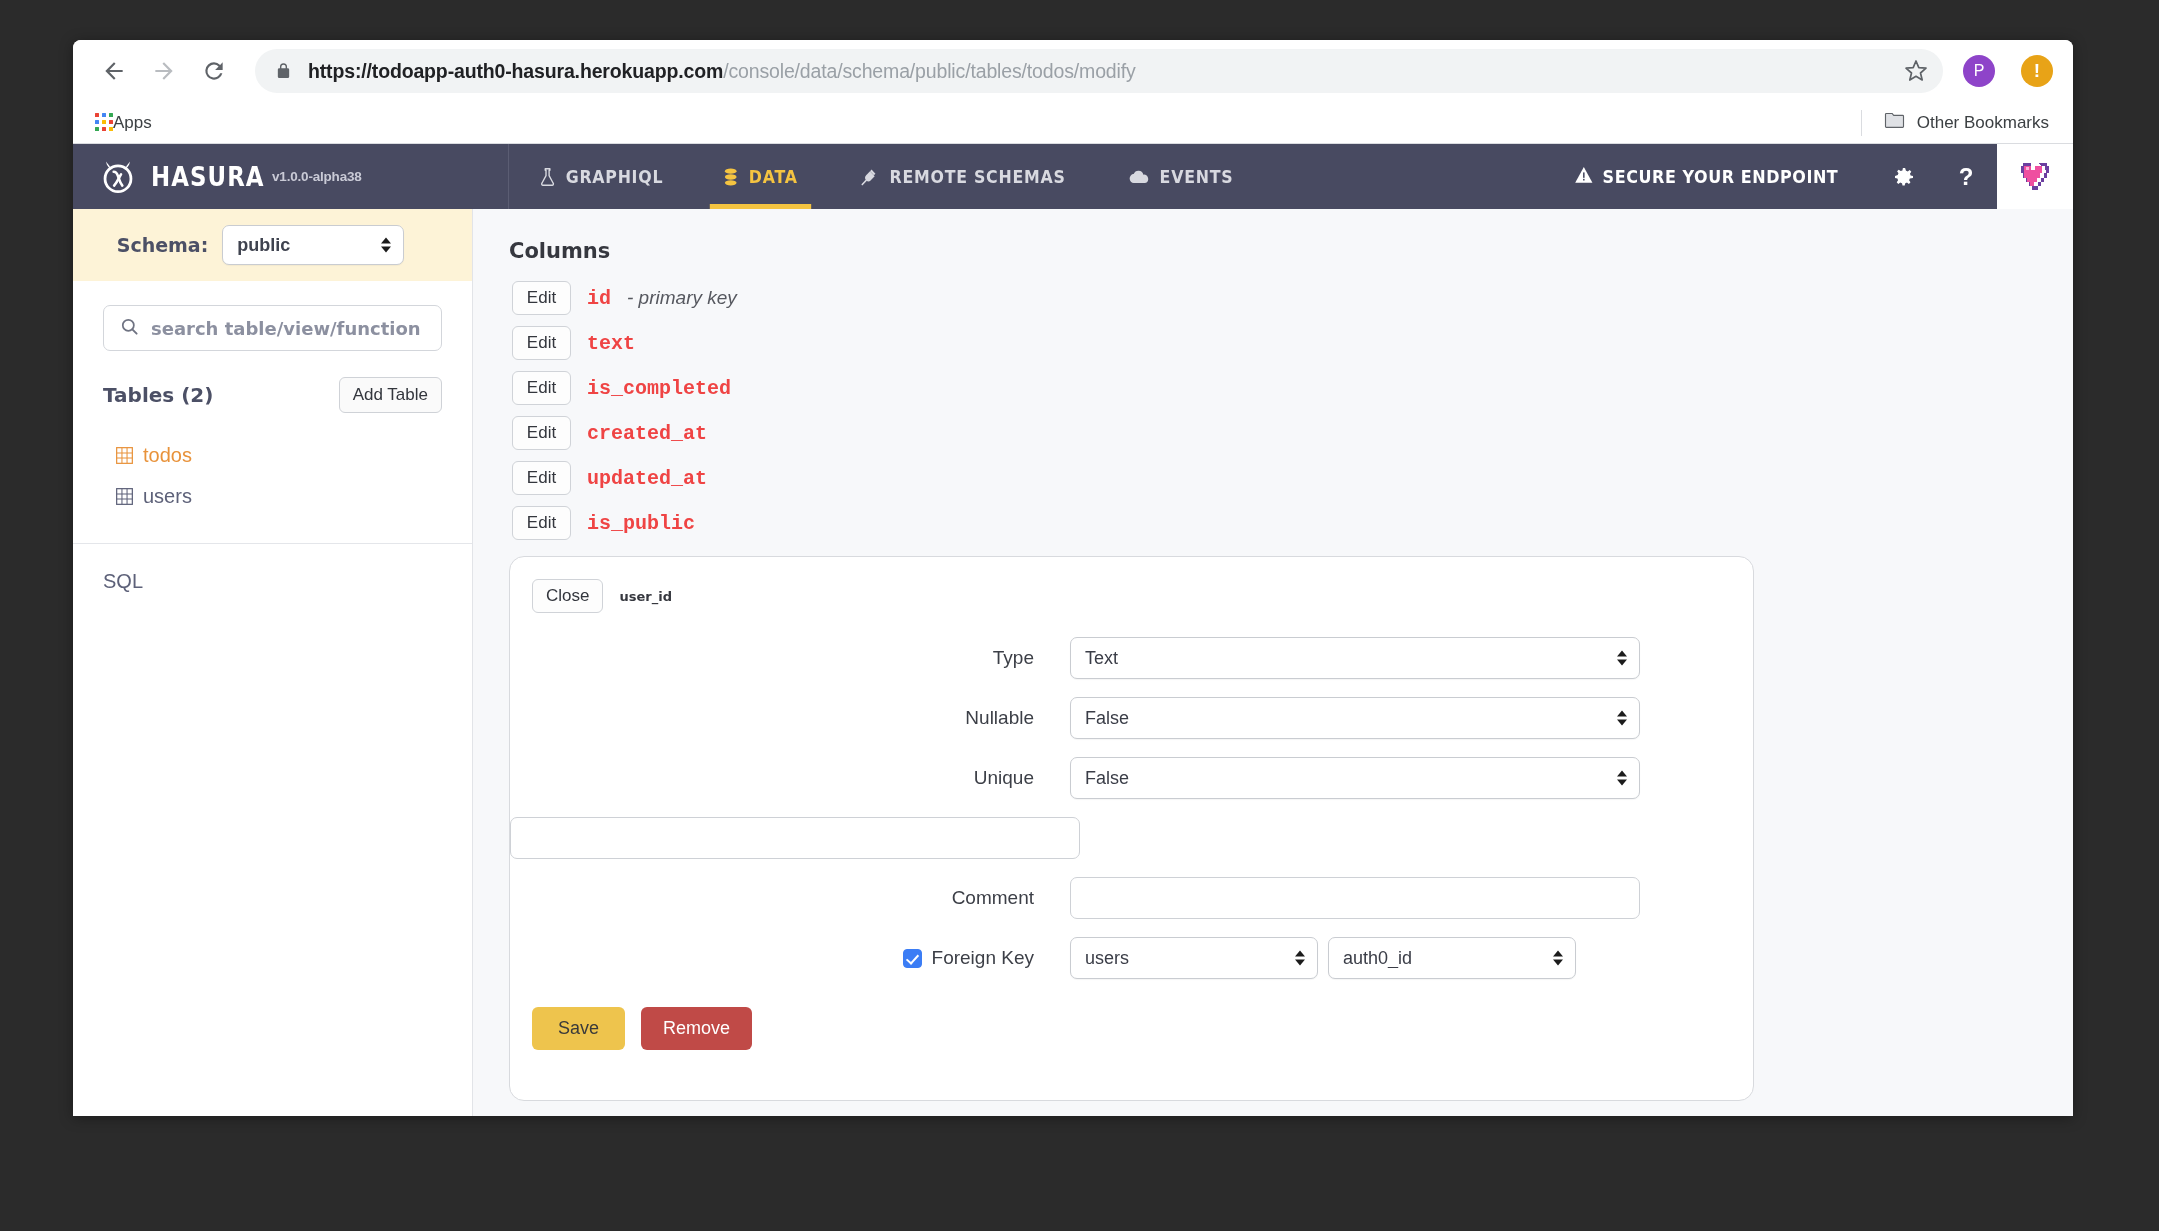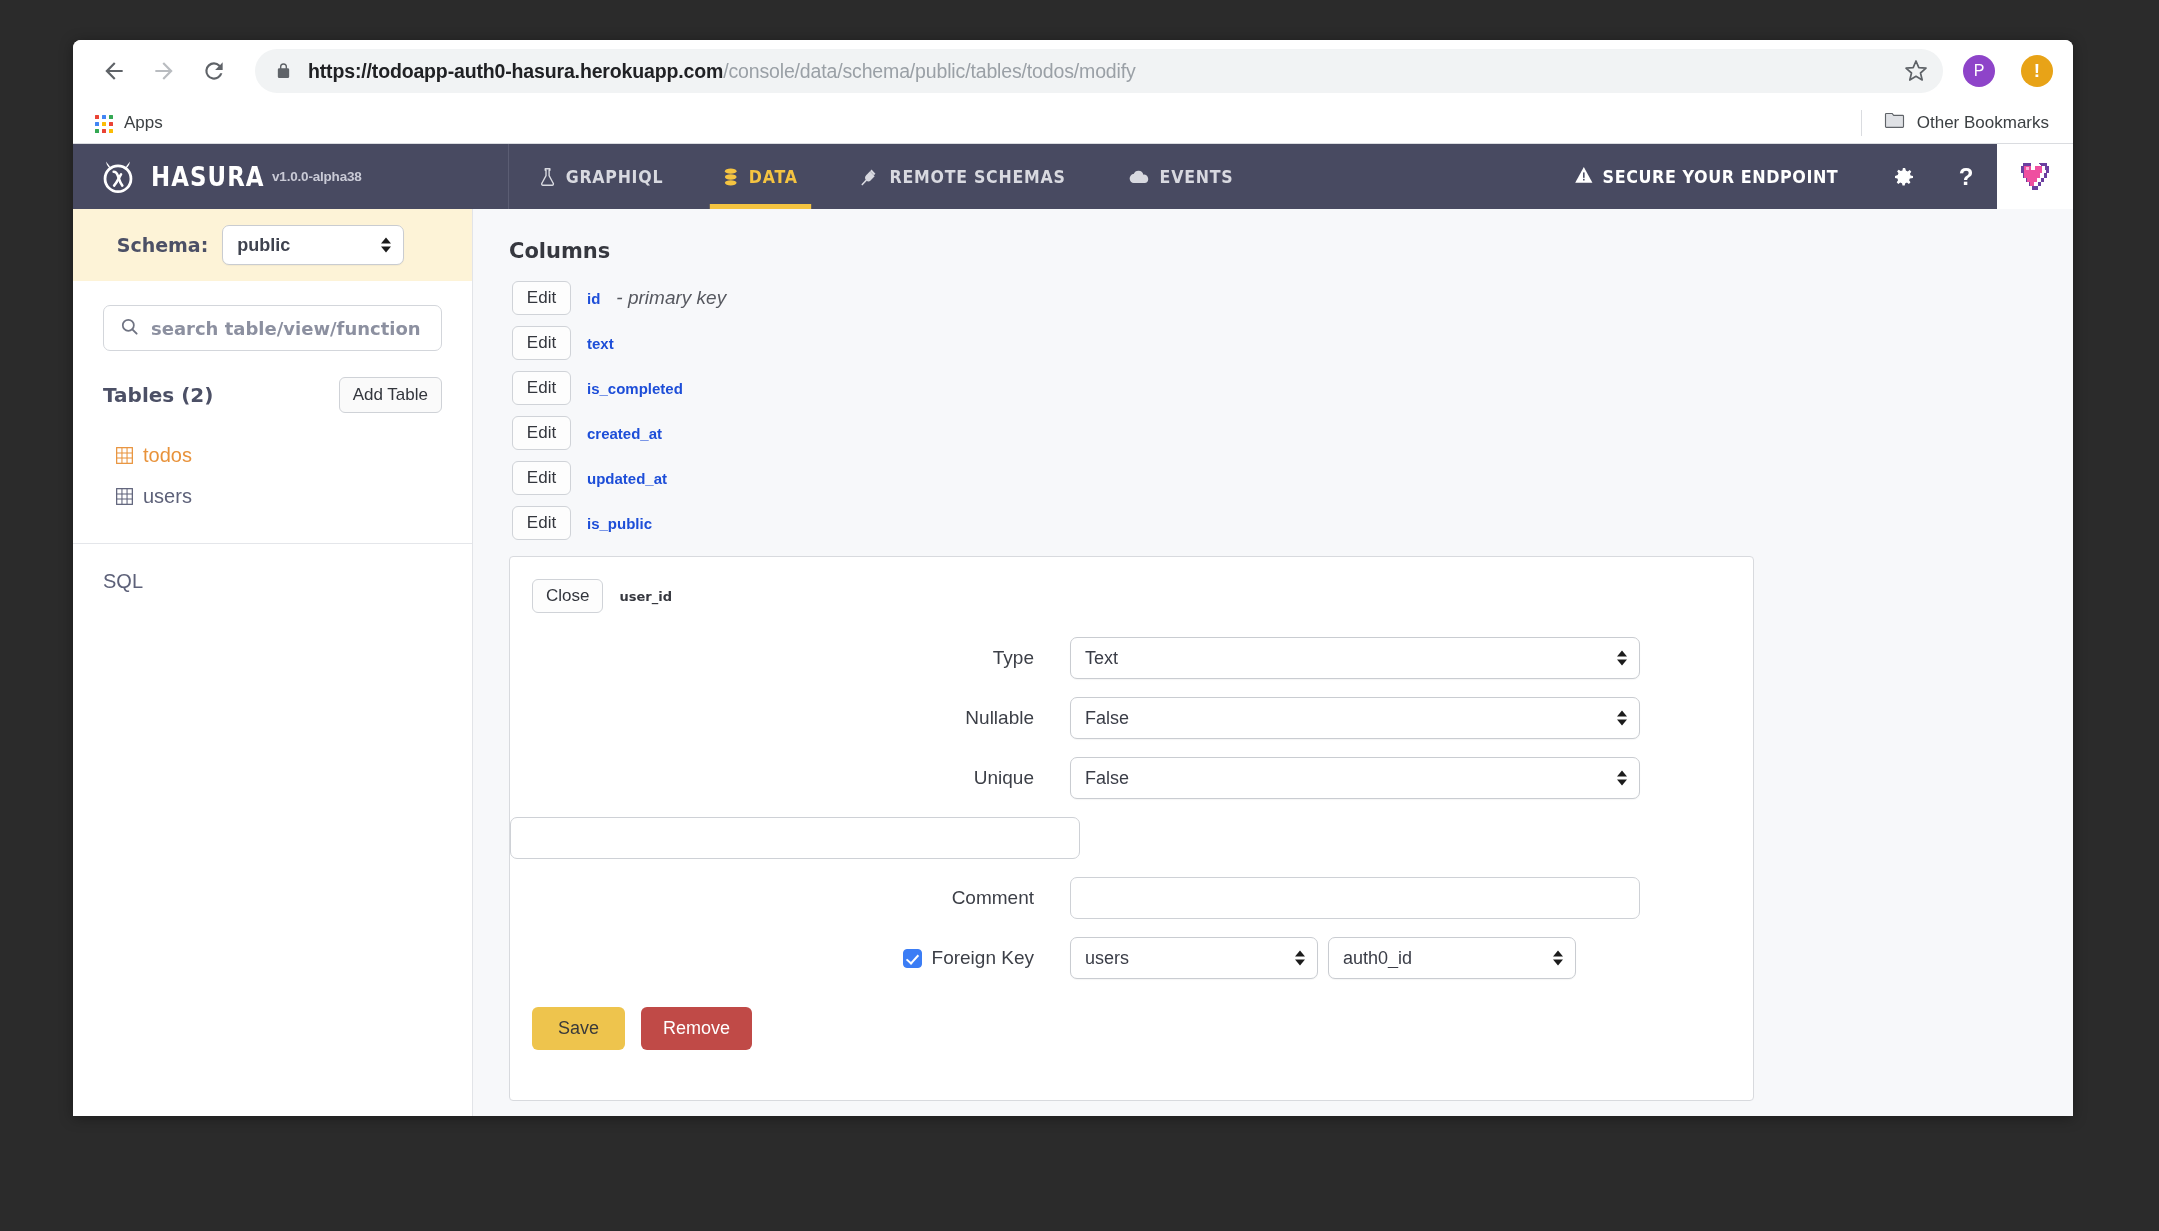--- a/index.html
+++ b/index.html
@@ -101,21 +101,21 @@
   #bookmarks-bar {
     height: 42px;
     background: #ffffff;
     display: flex;
     align-items: center;
     padding: 0 24px 0 22px;
     border-bottom: 1px solid #dadce0;
     font-size: 17px;
     color: #3c4043;
   }
-  #apps-shortcut { display: flex; align-items: flex-end; gap: 11px; cursor: pointer; }
+  #apps-shortcut { display: flex; align-items: flex-start; gap: 0; cursor: pointer; }
   #apps-grid {
     width: 18px; height: 18px;
     display: grid;
     grid-template-columns: repeat(3, 4px);
     grid-template-rows: repeat(3, 4px);
     gap: 3px;
   }
   #apps-grid i { display: block; width: 4px; height: 4px; border-radius: 0.5px; }
   #other-bookmarks {
     margin-left: auto;
@@ -342,34 +342,34 @@
     border: 1px solid #d0d3d8;
     border-radius: 6px;
     font-size: 17px;
     color: #33363d;
     padding: 6px 12px;
     cursor: pointer;
     font-family: "Liberation Sans", sans-serif;
     min-width: 59px;
   }
   .col-name {
-    font-size: 15px;
-    font-weight: 700;
-    color: #1d4ed8;
-    font-family: Liberation Sans, sans-serif;
+    font-size: 20px;
+    font-weight: 700;
+    color: #ef4444;
+    font-family: Liberation Mono, monospace;
   }
   .col-note { font-weight: 400; font-style: italic; color: #56585f; font-family: "Liberation Sans", sans-serif; font-size: 19px;}
 
   
   #edit-panel {
     margin-top: 16px;
     margin-right: 38px;
     background: #ffffff;
     border: 1px solid #d8dade;
-    border-radius: 4px;
+    border-radius: 15px;
     padding: 22px 0 50px 0;
     max-width: 1245px;
   }
   #panel-head {
     display: flex; align-items: center; gap: 16px;
     padding-left: 22px;
     margin-bottom: 24px;
   }
   #close-btn {
     background: #fdfdfd;

